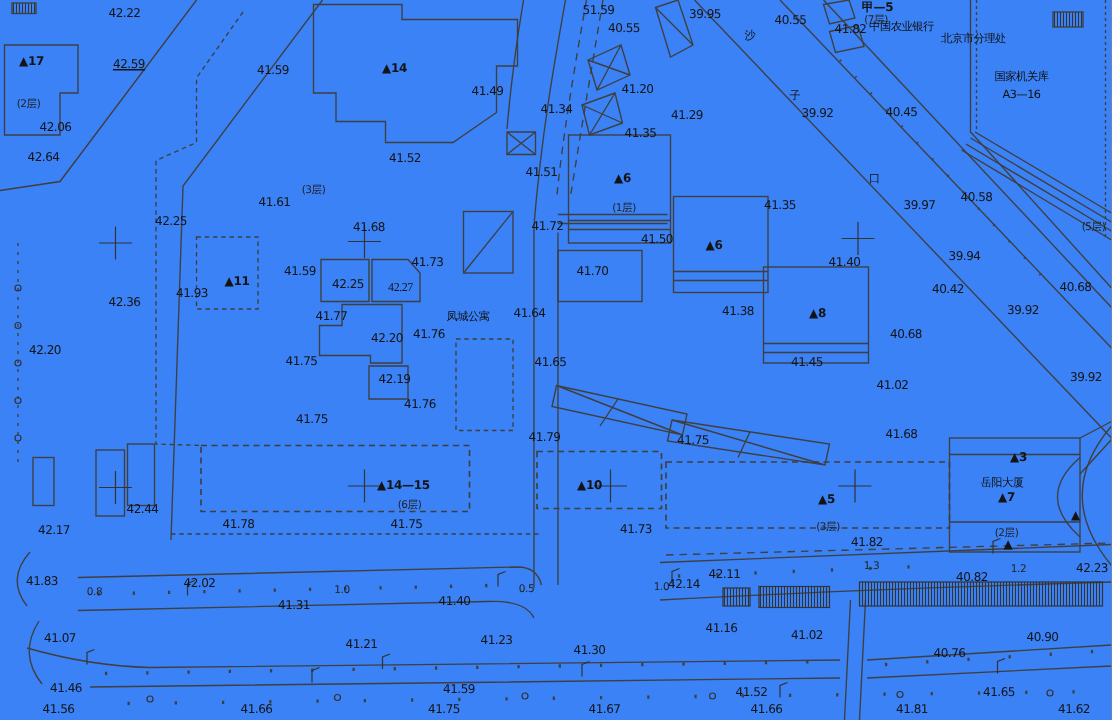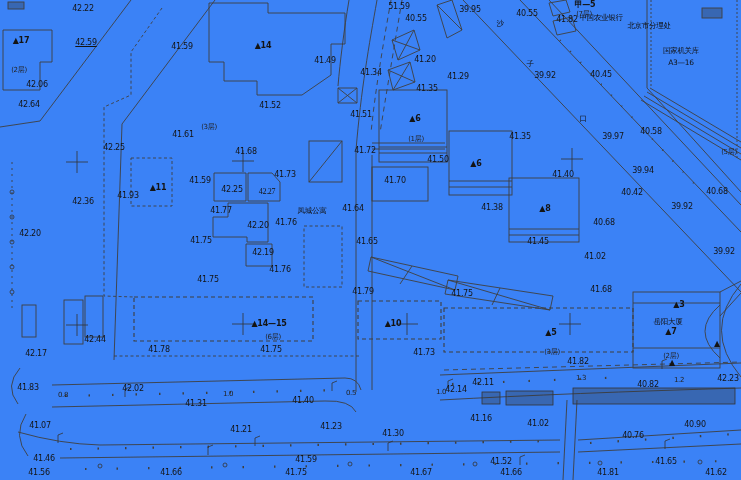--- a/index.html
+++ b/index.html
@@ -242,21 +242,21 @@
       <div class="lbl " style="left: 538px; top: 424px;">41.02</div>
       <div class="lbl " style="left: 633px; top: 436px;">40.76</div>
       <div class="lbl " style="left: 695px; top: 425px;">40.90</div>
       <div class="lbl " style="left: 44px; top: 459px;">41.46</div>
       <div class="lbl " style="left: 306px; top: 460px;">41.59</div>
       <div class="lbl " style="left: 501px; top: 462px;">41.52</div>
       <div class="lbl " style="left: 666px; top: 462px;">41.65</div>
       <div class="lbl " style="left: 39px; top: 473px;">41.56</div>
       <div class="lbl " style="left: 171px; top: 473px;">41.66</div>
       <div class="lbl " style="left: 296px; top: 473px;">41.75</div>
-      <div class="lbl " style="left: 421px; top: 473px; text-align: right;">41.67</div>
+      <div class="lbl " style="left: 403px; top: 473px; text-align: right;">41.67</div>
       <div class="lbl " style="left: 511px; top: 473px;">41.66</div>
       <div class="lbl " style="left: 608px; top: 473px;">41.81</div>
       <div class="lbl " style="left: 716px; top: 473px;">41.62</div>
       <div class="lbl albl" style="left: 63px; top: 395px;">0.8</div>
       <div class="lbl albl" style="left: 228px; top: 394px;">1.0</div>
       <div class="lbl albl" style="left: 351px; top: 393px;">0.5</div>
       <div class="lbl albl" style="left: 441px; top: 392px;">1.0</div>
       <div class="lbl albl" style="left: 581px; top: 378px;">1.3</div>
       <div class="lbl albl" style="left: 679px; top: 380px;">1.2</div>
       <div class="lbl blbl" style="left: 21px; top: 41px;">▲17</div>

